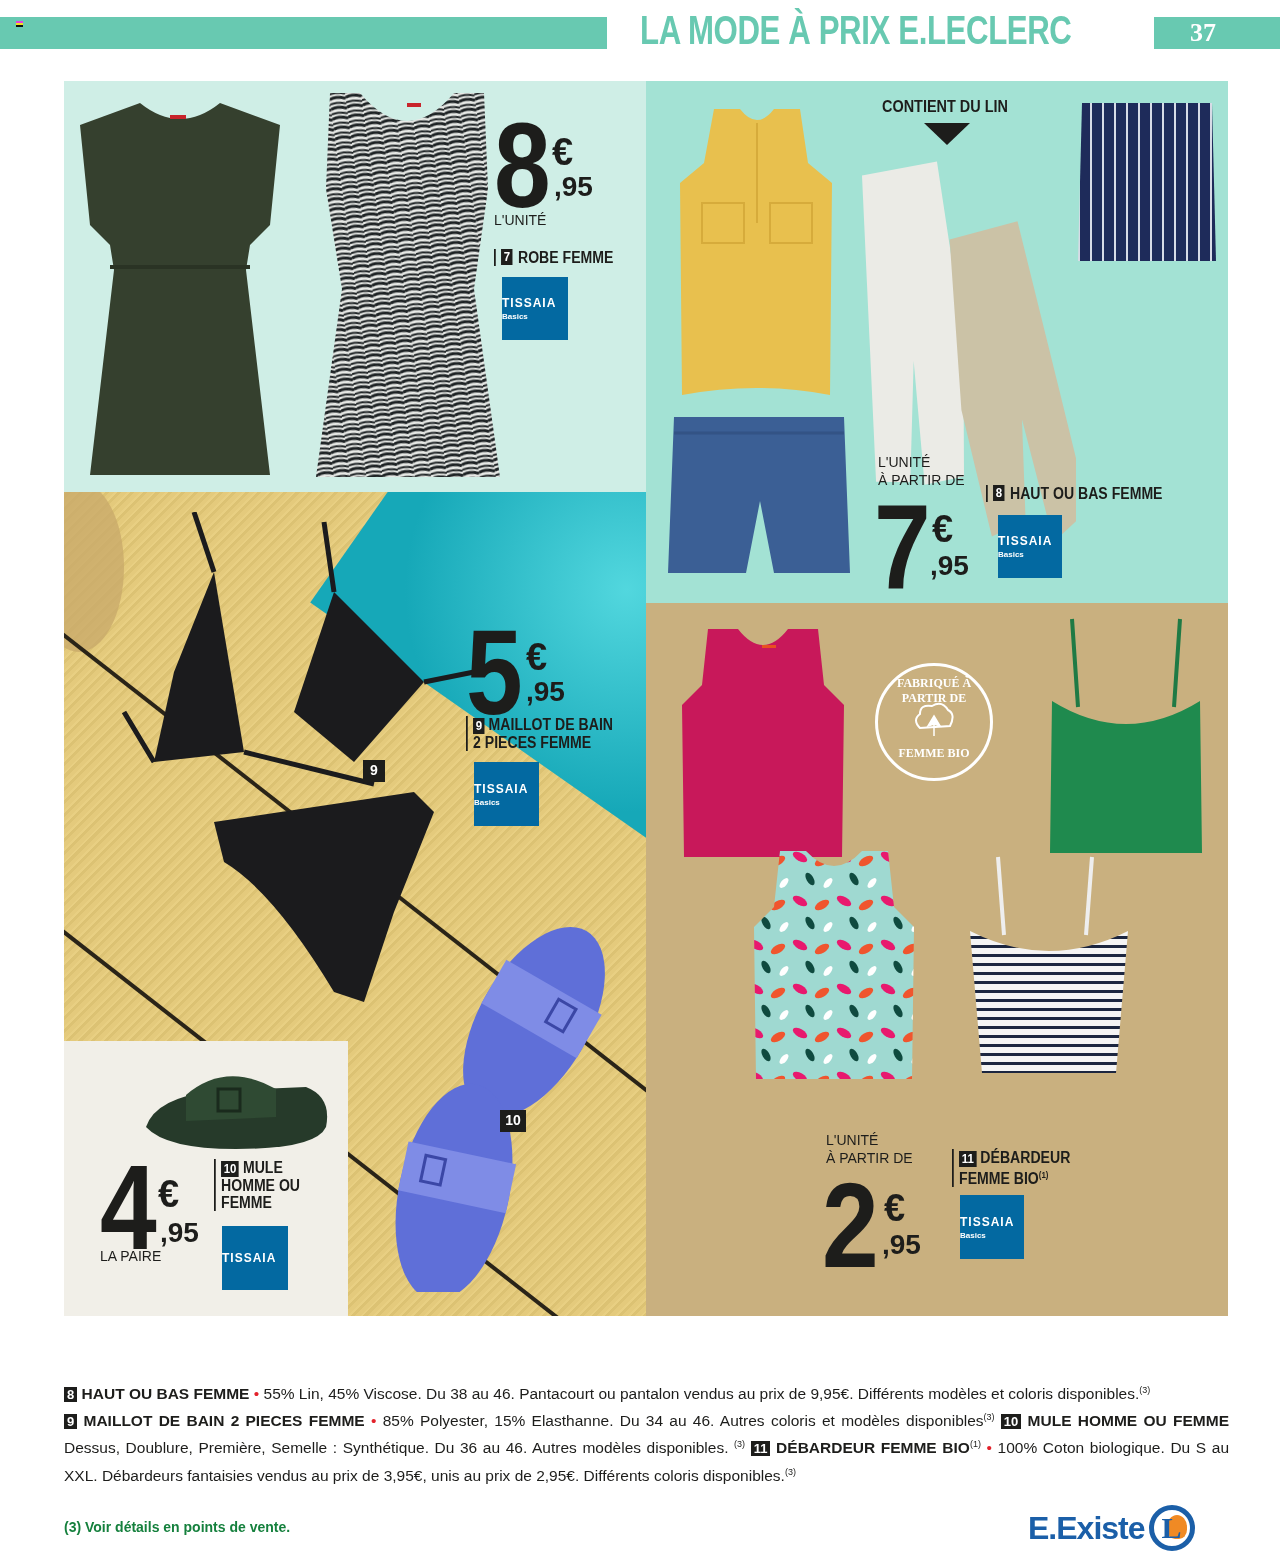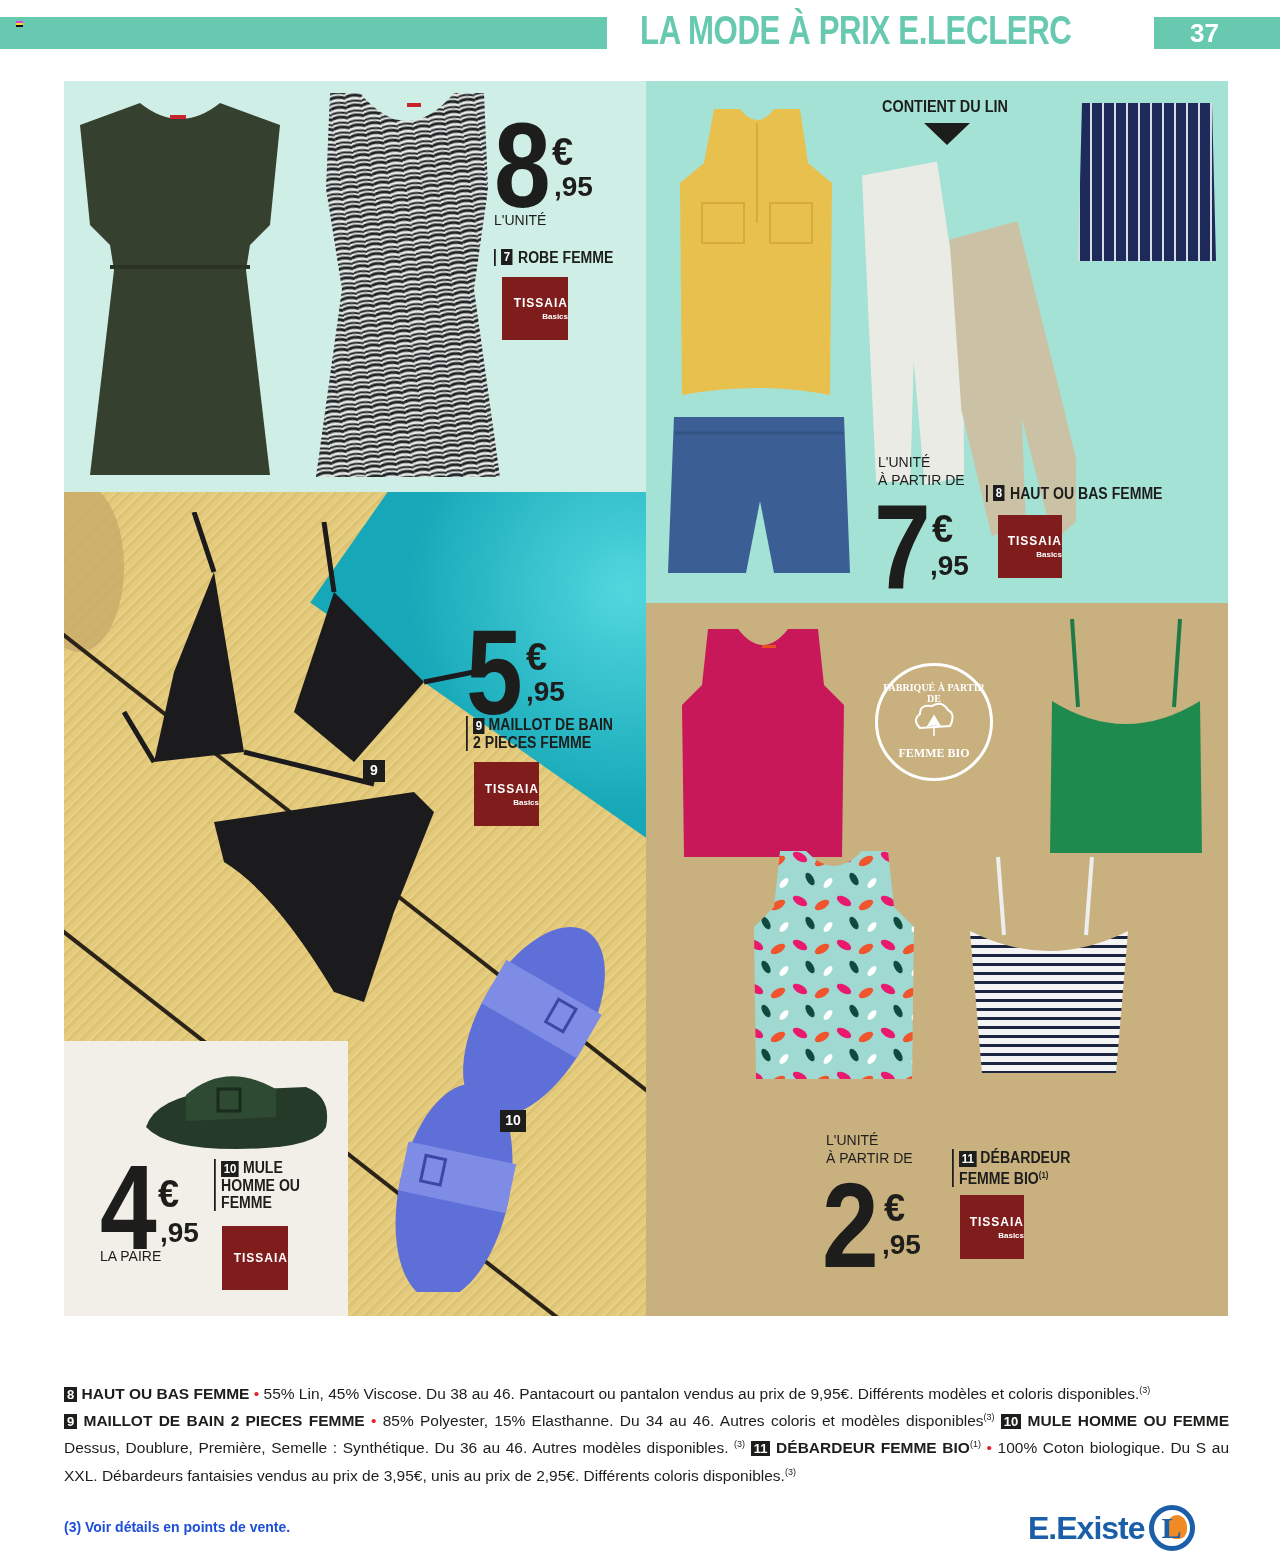--- a/index.html
+++ b/index.html
@@ -7,21 +7,21 @@
   body { position: relative; font-family: "Liberation Sans", sans-serif; color: #1d1d1b; }
   .abs { position: absolute; }
 
   
   .hdr-bar { left: 0; top: 17px; width: 607px; height: 32px; background: #68c9b1; }
   .cmyk { left: 16px; top: 21px; width: 7px; height: 8px; }
   .cmyk span { display: block; height: 2px; }
   .hdr-title { left: 640px; top: 8px; font-family: "Liberation Sans", sans-serif; font-weight: bold;
     font-size: 40px; color: #68c9b1; letter-spacing: -0.5px; transform: scaleX(0.78); transform-origin: left top; white-space: nowrap; }
   .hdr-page { left: 1154px; top: 17px; width: 126px; height: 32px; background: #68c9b1; color: #fff;
-    font-weight: bold; font-size: 26px; line-height: 32px; padding-left: 36px; }
+    font-weight: bold; font-size: 26px; line-height: 32px; padding-left: 36px; font-family: Liberation Serif, serif; }
 
   
   .panel { overflow: hidden; }
   .p-dress { left: 64px; top: 81px; width: 582px; height: 411px; background: #cfeee6; }
   .p-linen { left: 646px; top: 81px; width: 582px; height: 522px; background: #a3e2d4; }
   .p-swim  { left: 64px; top: 492px; width: 582px; height: 824px;
     background: repeating-linear-gradient(135deg, #e8cf82 0 2px, #dcc273 2px 5px, #e4ca7c 5px 9px); }
   .p-swim .pool { left: 300px; top: -60px; width: 420px; height: 320px; background: radial-gradient(circle at 60% 40%, #52d7de, #16a8b8 70%); transform: rotate(35deg); }
   .p-swim .plank { height: 4px; background: #2a2418; transform-origin: left center; }
   .p-swim .straw { left: -30px; top: -10px; width: 90px; height: 170px; border-radius: 50%; background: #c9aa6a; opacity: .8; }
@@ -30,35 +30,35 @@
 
   
   .price { font-weight: bold; color: #1d1d1b; }
   .price .int { font-size: 120px; line-height: 1; transform: scaleX(0.85); transform-origin: left top; display: inline-block; letter-spacing: -4px; }
   .price .eur { font-size: 38px; line-height: 1; }
   .price .cents { font-size: 28px; line-height: 1; }
   .unit { font-size: 14px; line-height: 17px; color: #1d1d1b; text-transform: uppercase; }
   .prodline { display: flex; align-items: flex-start; gap: 6px; font-weight: bold; font-size: 16px; line-height: 17px; transform: scaleX(0.88); transform-origin: left top; }
   .vbar { width: 2px; background: #1d1d1b; align-self: stretch; }
   .numbox { background: #1d1d1b; color: #fff; font-size: 13px; font-weight: bold; padding: 0 3px; line-height: 16px; display: inline-block; }
-  .tissaia { background: #7f1d1d; color: #fff; display: flex; flex-direction: column; align-items: flex-end; justify-content: center; }
+  .tissaia { background: #0369a1; color: #fff; display: flex; flex-direction: column; align-items: flex-start; justify-content: center; }
   .tissaia .t1 { font-size: 12px; letter-spacing: 1px; font-weight: bold; }
   .tissaia .t2 { font-size: 8px; font-weight: bold; margin-top: 2px; }
   .tag { background: #1d1d1b; color: #fff; font-weight: bold; font-size: 14px; text-align: center; line-height: 20px; }
 
   
   .shape { position: absolute; }
 
   
   .legal { left: 64px; top: 1356px; width: 1165px; font-size: 15.5px; line-height: 23px; text-align: justify; color: #1d1d1b; }
   .legal .num { background: #1d1d1b; color: #fff; font-weight: bold; padding: 0 3px; font-size: 13px; }
   .legal b { font-weight: bold; }
   .legal .dot { color: #e3222b; }
   .legal sup { font-size: 9px; }
-  .footnote { left: 64px; top: 1519px; font-size: 14px; font-weight: bold; color: #1d4ed8; }
+  .footnote { left: 64px; top: 1519px; font-size: 14px; font-weight: bold; color: #15803d; }
   .logo { left: 1028px; top: 1505px; display: flex; align-items: center; gap: 4px; }
   .logo .txt { color: #1b5fa8; font-weight: bold; font-size: 32px; letter-spacing: -1px; }
   .logo .circ { width: 46px; height: 46px; border-radius: 50%; border: 5px solid #1b5fa8; background: #fff; position: relative; overflow: hidden; }
   .logo .circ .or { position: absolute; right: 3px; top: 5px; width: 20px; height: 24px; background: #f08a24; border-radius: 50% 50% 40% 40%; }
   .logo .circ .L { position: absolute; left: 8px; top: 1px; font-weight: bold; font-size: 30px; color: #1b5fa8; font-family: "Liberation Serif", serif; }
 </style>
 </head>
 <body>
 
 <div class="abs hdr-bar"></div>
@@ -260,21 +260,21 @@
       <pattern id="stripe" width="10" height="9" patternUnits="userSpaceOnUse">
         <rect width="10" height="9" fill="#f4f4f4"></rect>
         <rect y="0" width="10" height="3" fill="#1c2640"></rect>
       </pattern>
     </defs>
     <path d="M34 2 L40 80 M128 2 L122 80" stroke="#eeeeee" stroke-width="4"></path>
     <path d="M6 76 Q85 116 164 76 L152 218 L18 218 Z" fill="url(#stripe)"></path>
   </svg>
 
   <div class="abs" style="left:229px;top:60px;width:118px;height:118px;border-radius:50%;border:3px solid #fff">
-    <div class="abs" style="left:0;top:16px;width:112px;text-align:center;color:#fff;font-size:10px;font-weight:bold;font-family:'Liberation Serif',serif">FABRIQUÉ À PARTIR DE</div>
+    <div class="abs" style="left:0;top:10px;width:112px;text-align:center;color:#fff;font-size:12px;font-weight:bold;font-family:'Liberation Serif',serif">FABRIQUÉ À PARTIR DE</div>
     <svg class="abs" style="left:34px;top:36px" width="44" height="36" viewBox="0 0 44 36">
       <path d="M8 26 Q0 18 8 12 Q8 2 20 4 Q30 -2 36 8 Q44 12 38 24 Z" fill="none" stroke="#fff" stroke-width="2"></path>
       <path d="M22 14 L28 24 L22 22 L16 24 Z M22 22 L22 34" fill="#fff" stroke="#fff" stroke-width="1.5"></path>
     </svg>
     <div class="abs" style="left:0;top:80px;width:112px;text-align:center;color:#fff;font-size:12px;font-weight:bold;font-family:'Liberation Serif',serif">FEMME BIO</div>
   </div>
   <div class="abs unit" style="left:180px;top:529px">L'UNITÉ</div>
   <div class="abs unit" style="left:180px;top:547px">À PARTIR DE</div>
   <div class="abs price" style="left:176px;top:562px">
     <span class="int">2</span>

